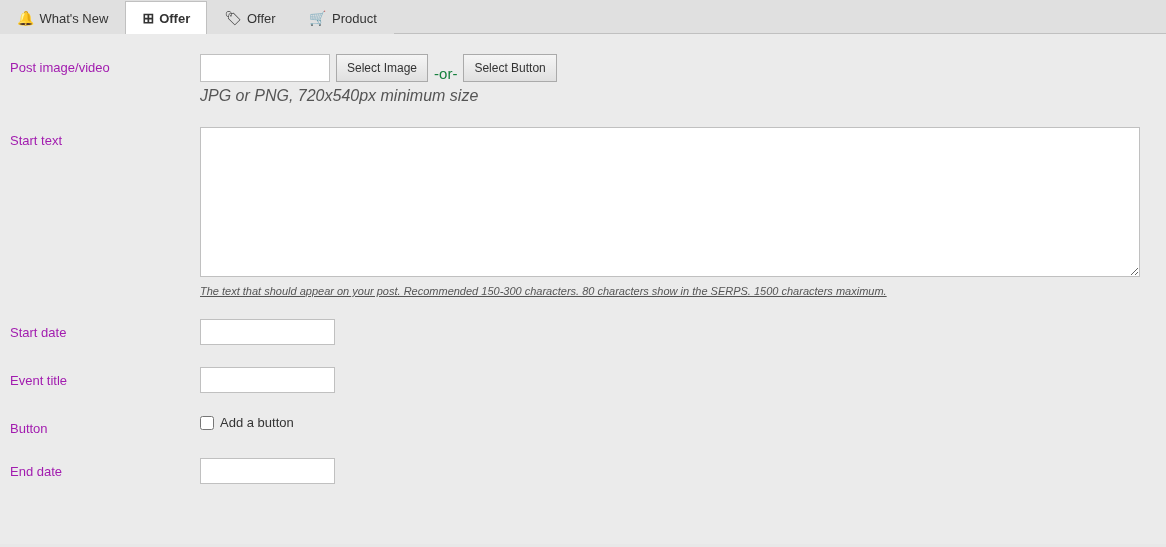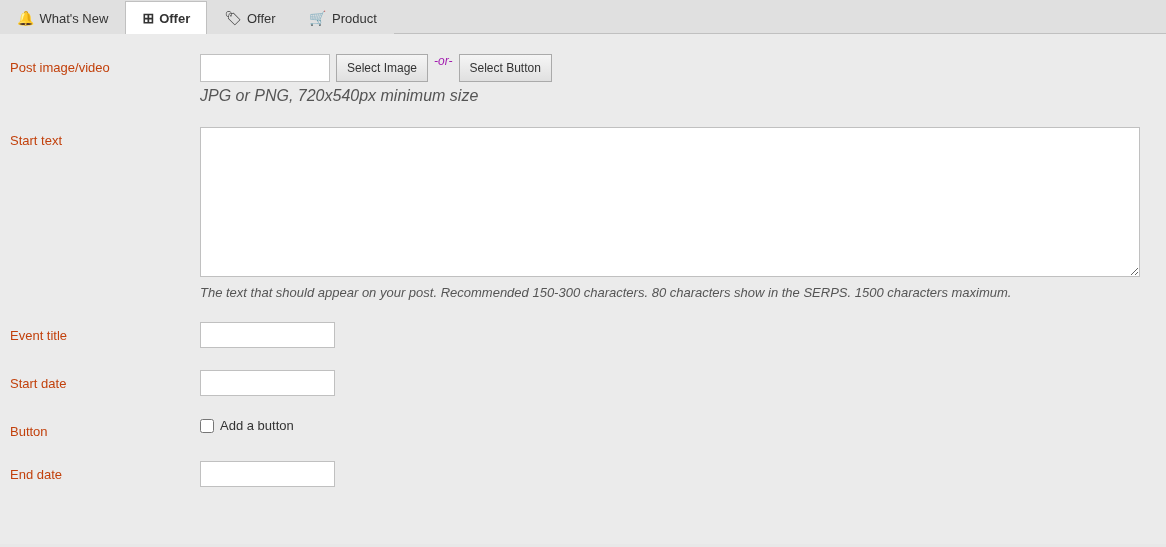--- a/index.html
+++ b/index.html
@@ -53,77 +53,77 @@
     .form-row {
       display: flex;
       align-items: flex-start;
       margin-bottom: 22px;
     }
     .form-label {
       width: 190px;
       min-width: 190px;
       padding-top: 6px;
       font-size: 13px;
-      color: #c2410c;
+      color: #a21caf;
     }
     .form-field {
       flex: 1;
     }
 
     
     .image-row {
       display: flex;
-      align-items: flex-start;
+      align-items: flex-end;
       gap: 6px;
     }
     .image-input {
       width: 130px;
       height: 28px;
       border: 1px solid #c0c0c0;
       background: #fff;
       padding: 2px 4px;
       font-size: 12px;
     }
     .btn {
       padding: 4px 10px;
       border: 1px solid #aaa;
       background: linear-gradient(to bottom, #f5f5f5, #e0e0e0);
       cursor: pointer;
       font-size: 12px;
       color: #333;
       height: 28px;
     }
     .or-text {
-      font-size: 12px;
-      color: #a21caf;
-      font-style: italic;
+      font-size: 15px;
+      color: #15803d;
     }
     .hint-text {
       font-size: 16px;
       color: #555;
       font-style: italic;
       margin-top: 5px;
     }
 
     
     .post-textarea {
       width: 940px;
       height: 150px;
       border: 1px solid #c0c0c0;
       background: #fff;
       padding: 6px;
       font-size: 13px;
       resize: vertical;
       font-family: Arial, sans-serif;
     }
     .textarea-hint {
-      font-size: 13px;
+      font-size: 11px;
       color: #555;
       font-style: italic;
       margin-top: 5px;
+      text-decoration: underline;
     }
 
     
     .text-input {
       width: 135px;
       height: 26px;
       border: 1px solid #c0c0c0;
       background: #fff;
       padding: 2px 4px;
       font-size: 12px;
@@ -185,28 +185,28 @@
 
   <div class="form-row">
     <div class="form-label">Start text</div>
     <div class="form-field">
       <textarea class="post-textarea" style=""></textarea>
       <div class="textarea-hint">The text that should appear on your post. Recommended 150-300 characters. 80 characters show in the SERPS. 1500 characters maximum.</div>
     </div>
   </div>
 
   <div class="form-row">
+    <div class="form-label">Start date</div>
+    <div class="form-field">
+      <input type="text" class="text-input" style="">
+    </div>
+  </div>
+
+  <div class="form-row">
     <div class="form-label">Event title</div>
-    <div class="form-field">
-      <input type="text" class="text-input" style="">
-    </div>
-  </div>
-
-  <div class="form-row">
-    <div class="form-label">Start date</div>
     <div class="form-field">
       <input type="text" class="text-input" style="">
     </div>
   </div>
 
   <div class="form-row">
     <div class="form-label">Button</div>
     <div class="form-field">
       <div class="checkbox-row">
         <input type="checkbox" class="checkbox-input" style="">

